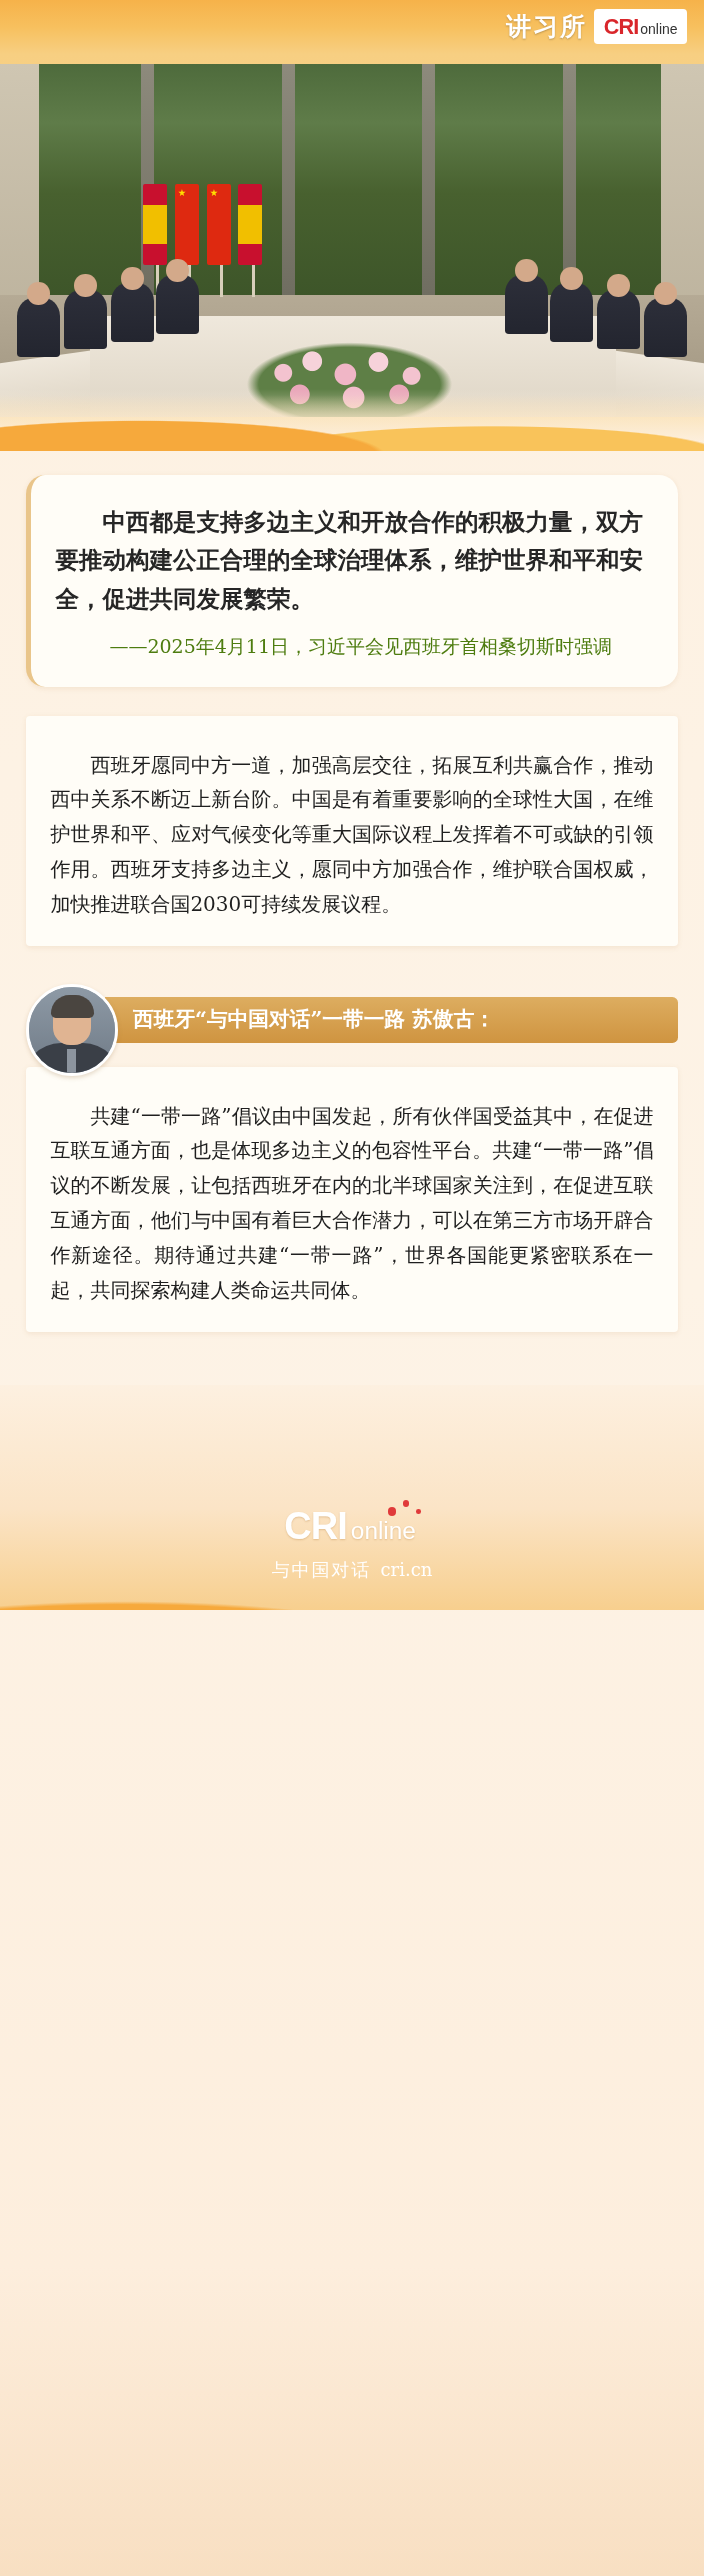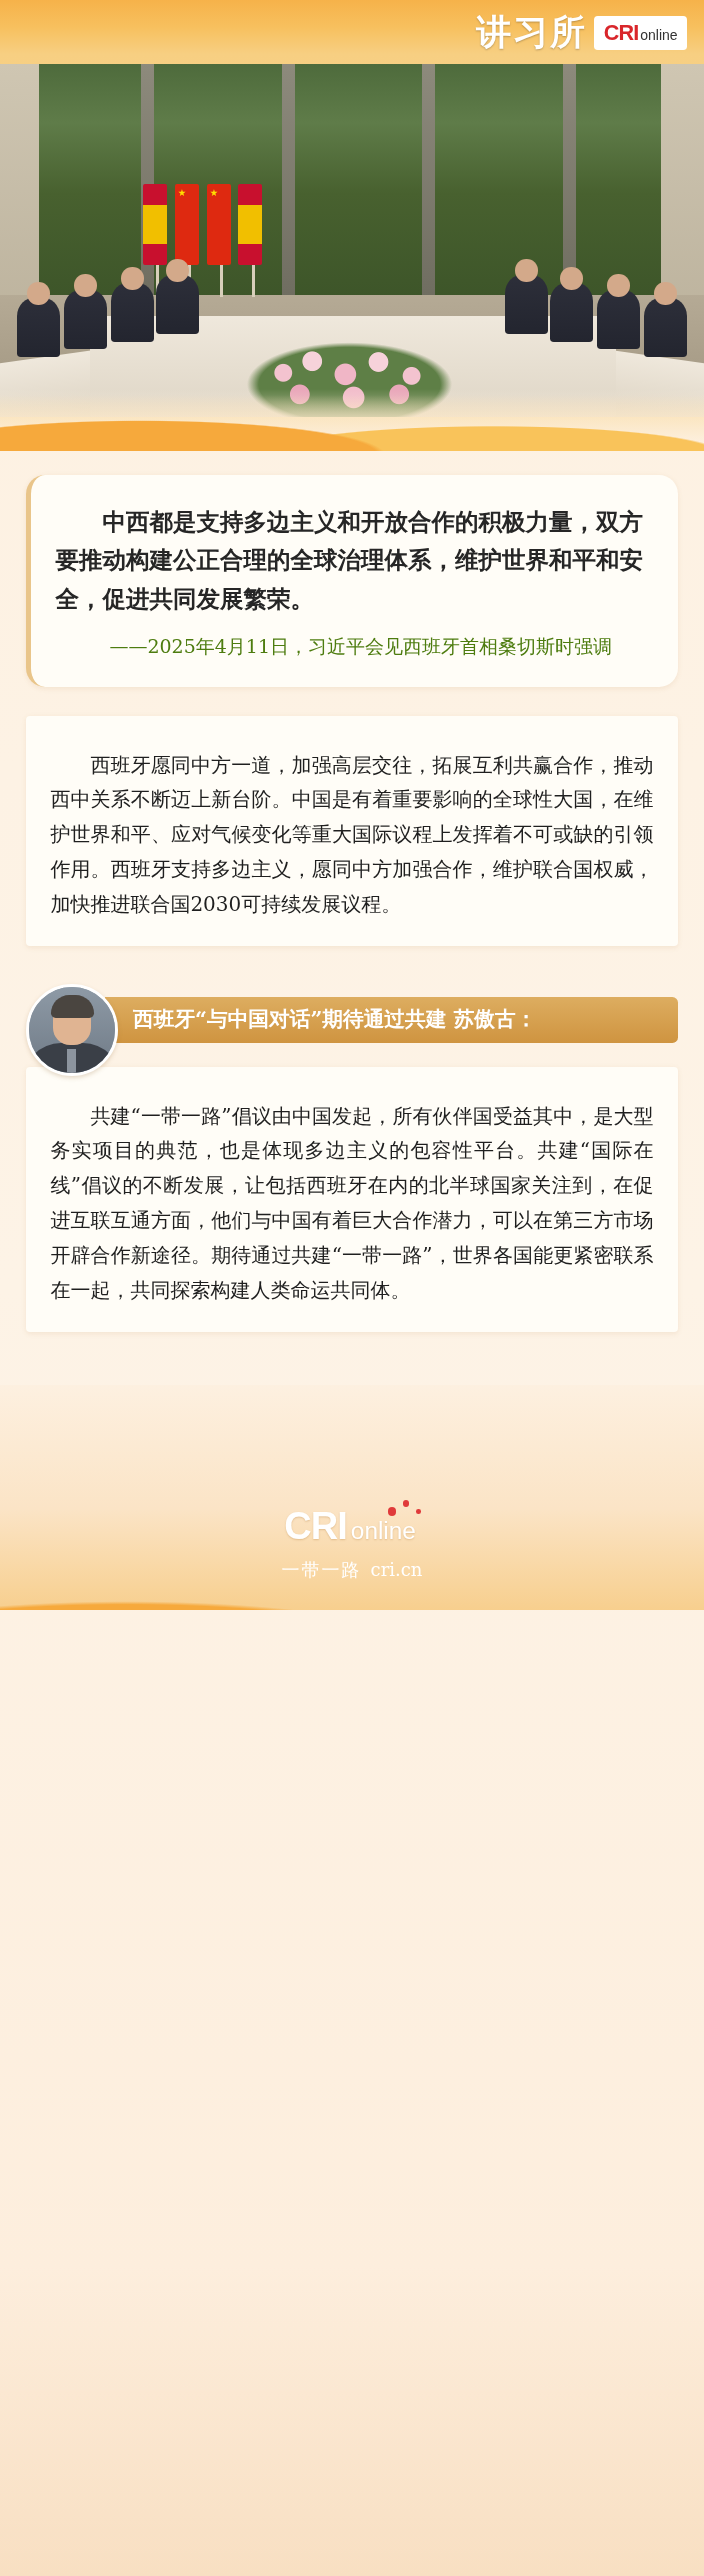--- a/index.html
+++ b/index.html
@@ -141,21 +141,21 @@
 
   
   .logo-box {
     position: absolute;
     right: 17px; top: 9.4px;
     display: flex; align-items: center; gap: 7.5px;
   }
   .logo-jiangxisuo {
     font-family: "DejaVu Serif", serif;
     font-weight: bold;
-    font-size: 35px;
+    font-size: 25px;
     color: #ffffff;
     letter-spacing: 1.9px;
     text-shadow: 0 0.9px 1.9px rgba(0,0,0,.25);
   }
   .logo-cri {
     background: #ffffff;
     border-radius: 3.8px;
     padding: 4.7px 9.4px 3.8px 9.4px;
     display: flex;
     align-items: baseline;
@@ -400,38 +400,38 @@
       <div class="avatar">
         <div class="face">
           <div class="bg" style="background:linear-gradient(180deg,#8e9aa6,#6f7a86)"></div>
           <div class="shoulders" style="background:#3a3f47"></div>
           <div class="head"></div>
           <div class="hair" style="background:#4a4540"></div>
           <div class="tie" style="background:#8c949e"></div>
         </div>
       </div>
       <div class="speaker-title-wrap">
-        <span class="speaker-title">西班牙“与中国对话”期待通过共建 苏傲古：</span>
+        <span class="speaker-title">西班牙“与中国对话”一带一路 苏傲古：</span>
       </div>
     </div>
     <div class="speaker-body">
-      <p class="speaker-text">共建“一带一路”倡议由中国发起，所有伙伴国受益其中，是大型务实项目的典范，也是体现多边主义的包容性平台。共建“国际在线”倡议的不断发展，让包括西班牙在内的北半球国家关注到，在促进互联互通方面，他们与中国有着巨大合作潜力，可以在第三方市场开辟合作新途径。期待通过共建“一带一路”，世界各国能更紧密联系在一起，共同探索构建人类命运共同体。</p>
+      <p class="speaker-text">共建“一带一路”倡议由中国发起，所有伙伴国受益其中，在促进互联互通方面，也是体现多边主义的包容性平台。共建“一带一路”倡议的不断发展，让包括西班牙在内的北半球国家关注到，在促进互联互通方面，他们与中国有着巨大合作潜力，可以在第三方市场开辟合作新途径。期待通过共建“一带一路”，世界各国能更紧密联系在一起，共同探索构建人类命运共同体。</p>
     </div>
   </div>
 
   <div class="footer">
     <div class="footer-logo">
       <span class="cri">CRI</span>
       <span class="online">online</span>
       <span class="footer-dots">
         <span class="dot" style="width:8.4px;height:8.4px;left:-32px;top:-32px"></span>
         <span class="dot" style="width:6.6px;height:6.6px;left:-17px;top:-39px"></span>
         <span class="dot" style="width:4.7px;height:4.7px;left:-3.8px;top:-30px"></span>
       </span>
     </div>
     <div class="footer-sub">
-      <span class="cn">一带一路</span>
+      <span class="cn">与中国对话</span>
       <span class="url">cri.cn</span>
     </div>
   </div>
 
 </div>
 
 
 </body></html>

